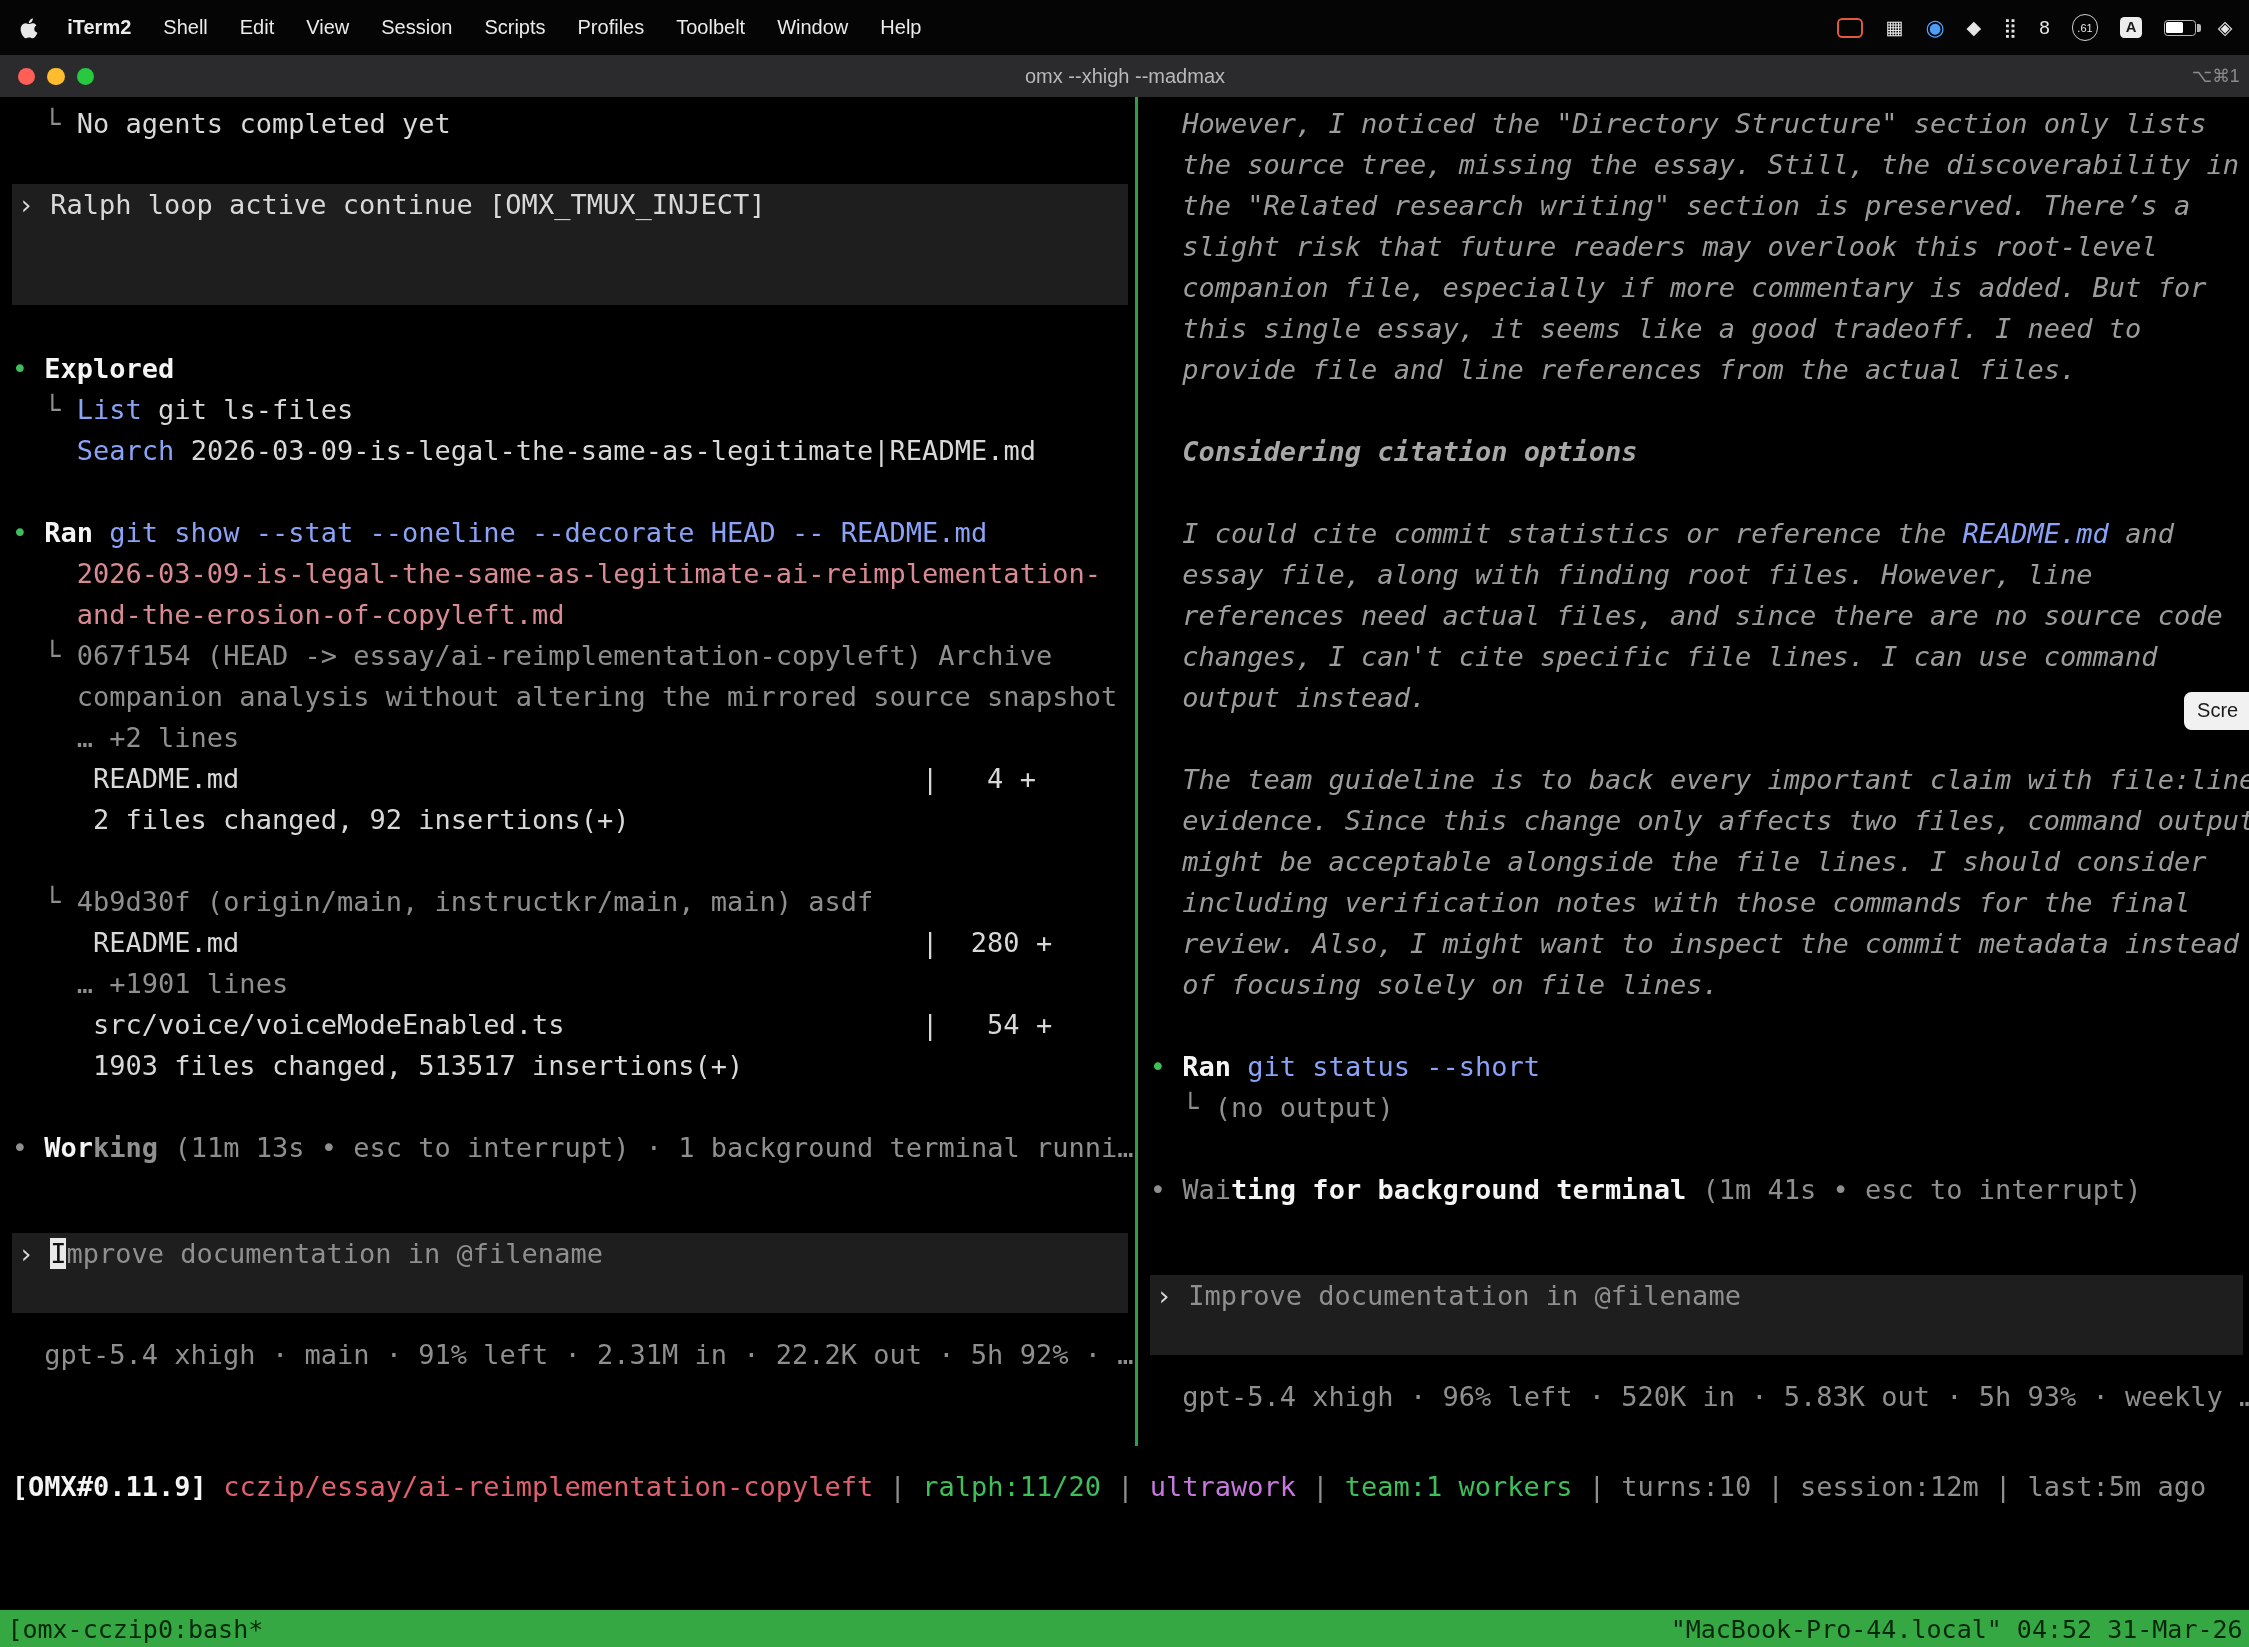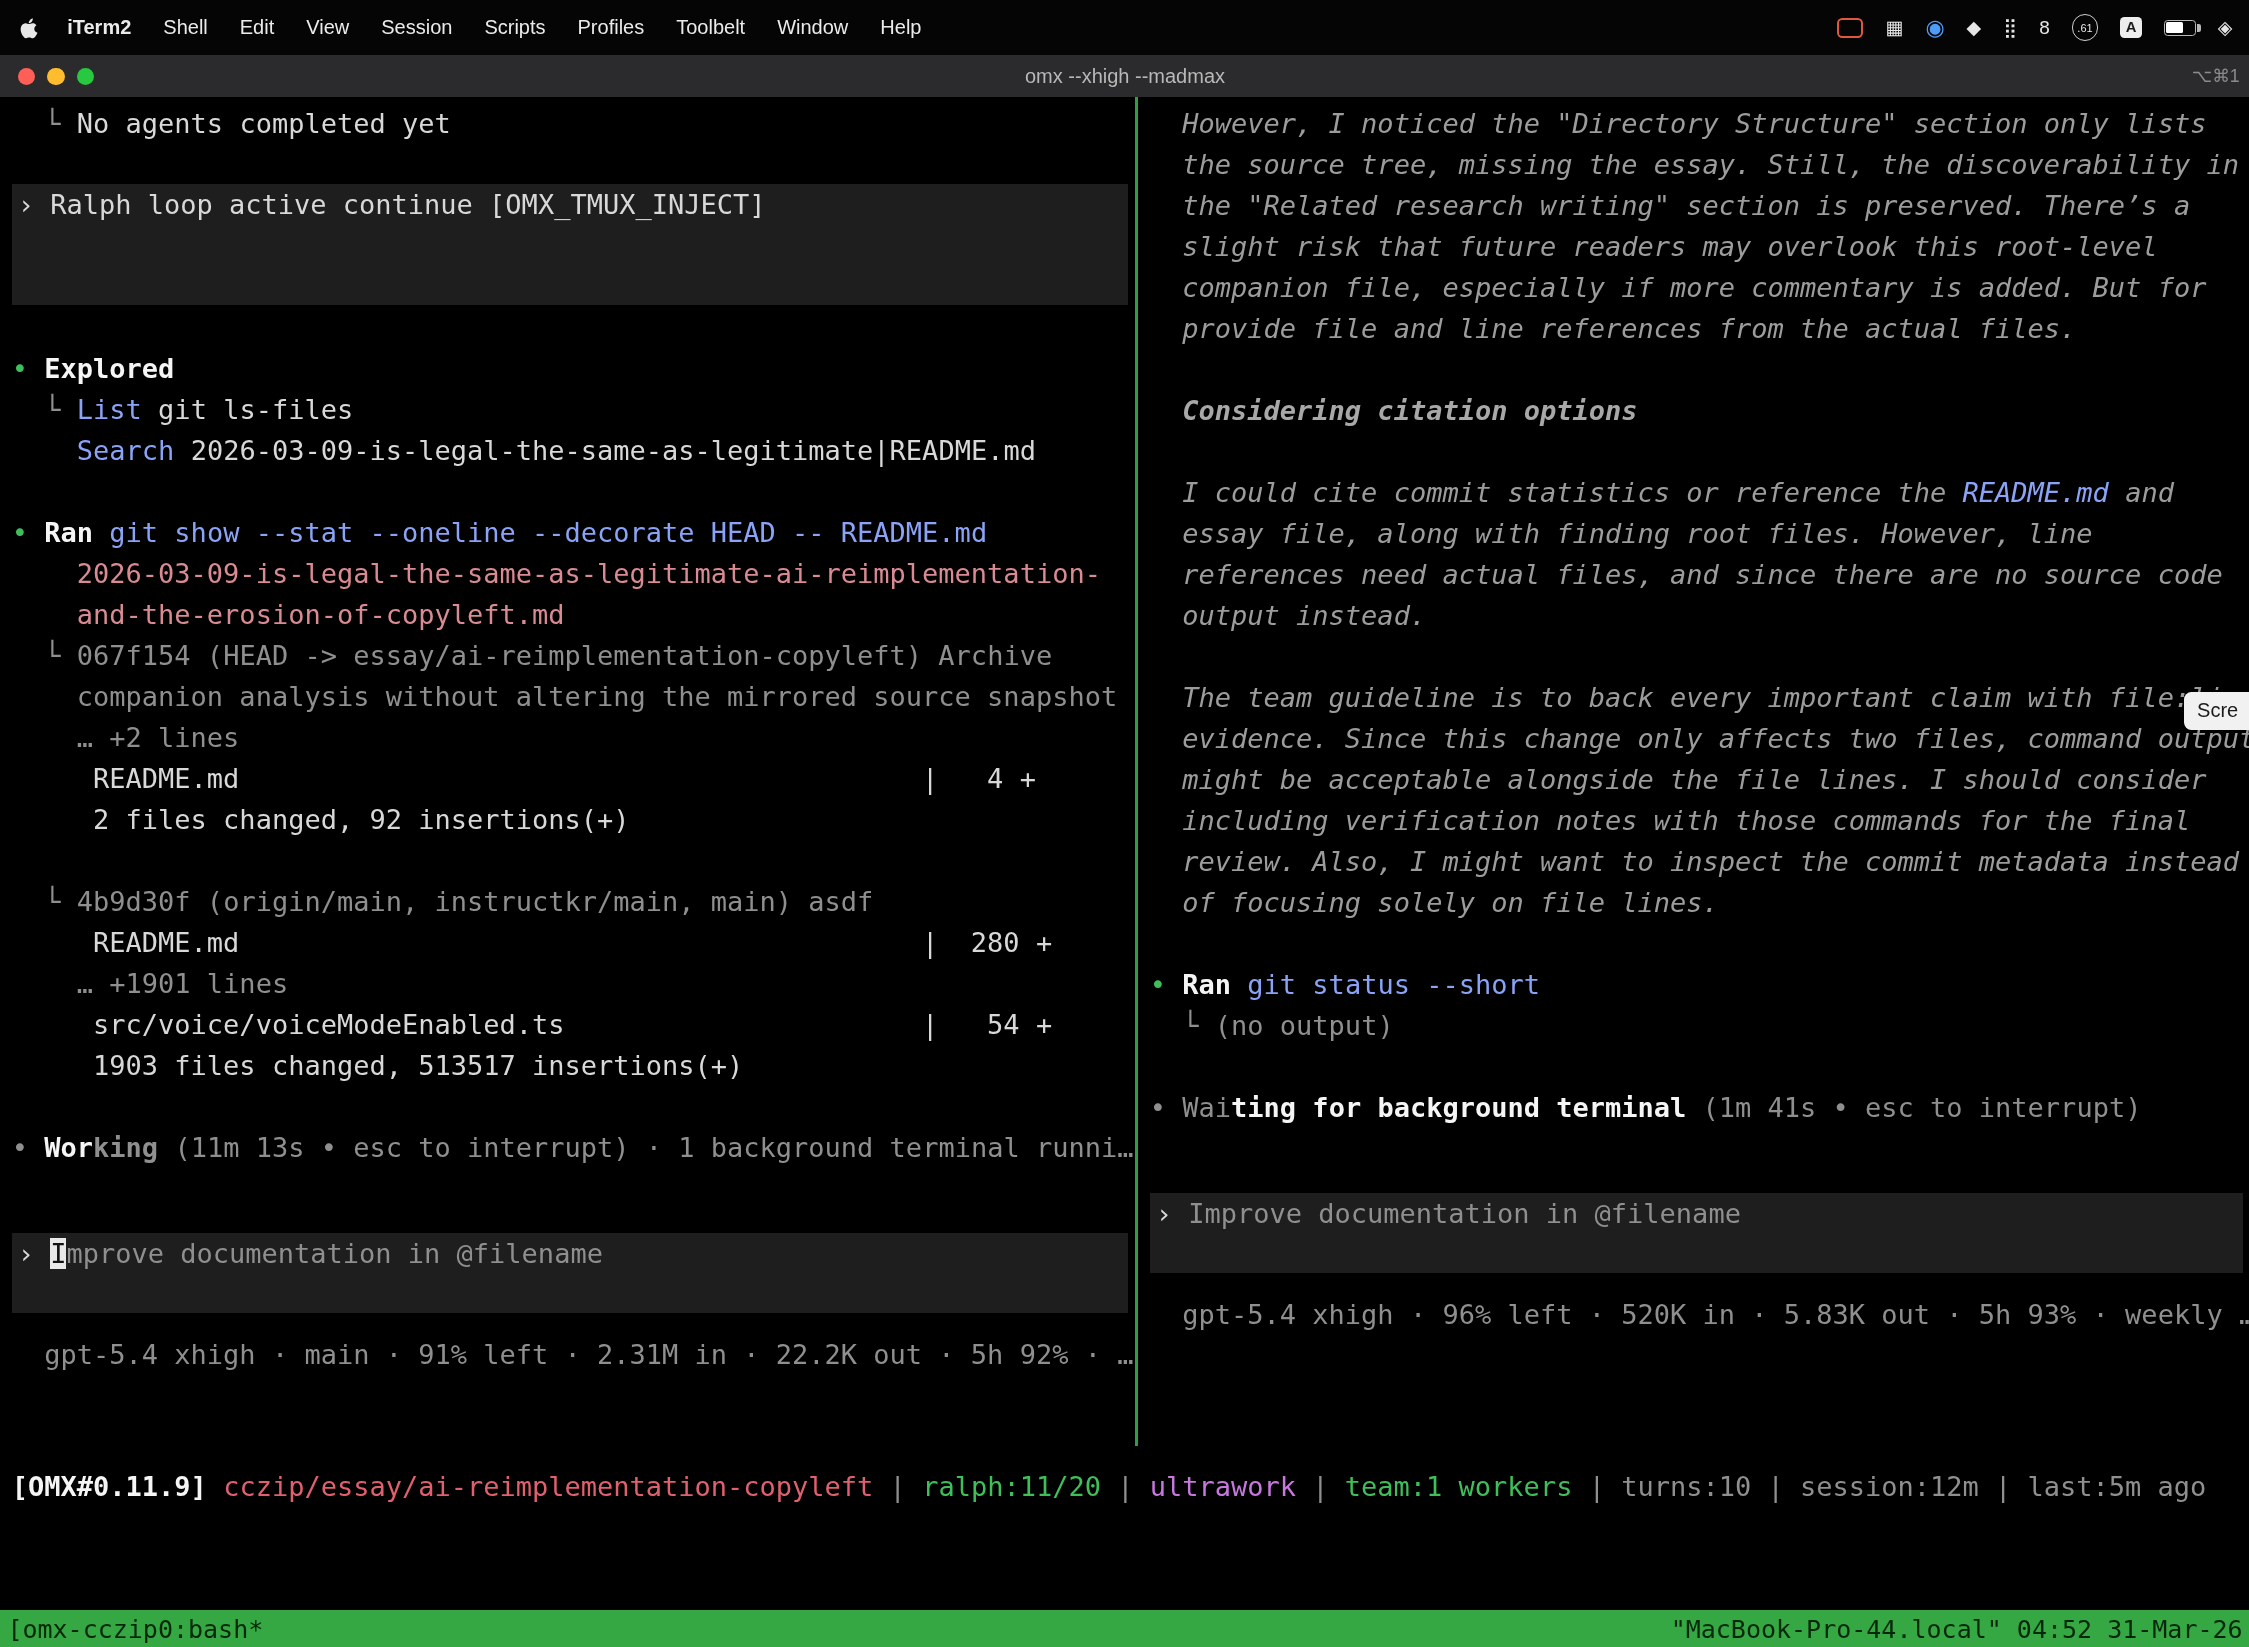--- a/index.html
+++ b/index.html
@@ -143,27 +143,29 @@
         </div>
         <div class="line status-line"><span class="sg g">  gpt-5.4 xhigh · main · 91% left · 2.31M in · 22.2K out · 5h 92% · …</span></div>
       </div>
     <div class="divider"></div>
     <div class="pane right" id="pane-right">
         <div class="line "><span class="sg gi">  However, I noticed the "Directory Structure" section only lists</span></div>
         <div class="line "><span class="sg gi">  the source tree, missing the essay. Still, the discoverability in</span></div>
         <div class="line "><span class="sg gi">  the "Related research writing" section is preserved. There’s a</span></div>
         <div class="line "><span class="sg gi">  slight risk that future readers may overlook this root-level</span></div>
         <div class="line "><span class="sg gi">  companion file, especially if more commentary is added. But for</span></div>
+        <div class="line "><span class="sg gi">  this single essay, it seems like a good tradeoff. I need to</span></div>
         <div class="line "><span class="sg gi">  provide file and line references from the actual files.</span></div>
         <div class="line "></div>
         <div class="line "><span class="sg gbi">  Considering citation options</span></div>
         <div class="line "></div>
         <div class="line "><span class="sg gi">  I could cite commit statistics or reference the </span><span class="sg bli">README.md</span><span class="sg gi"> and</span></div>
         <div class="line "><span class="sg gi">  essay file, along with finding root files. However, line</span></div>
         <div class="line "><span class="sg gi">  references need actual files, and since there are no source code</span></div>
+        <div class="line "><span class="sg gi">  changes, I can't cite specific file lines. I can use command</span></div>
         <div class="line "><span class="sg gi">  output instead.</span></div>
         <div class="line "></div>
         <div class="line "><span class="sg gi">  The team guideline is to back every important claim with file:line</span></div>
         <div class="line "><span class="sg gi">  evidence. Since this change only affects two files, command output</span></div>
         <div class="line "><span class="sg gi">  might be acceptable alongside the file lines. I should consider</span></div>
         <div class="line "><span class="sg gi">  including verification notes with those commands for the final</span></div>
         <div class="line "><span class="sg gi">  review. Also, I might want to inspect the commit metadata instead</span></div>
         <div class="line "><span class="sg gi">  of focusing solely on file lines.</span></div>
         <div class="line "></div>
         <div class="line "><span class="sg gr">• </span><span class="sg b">Ran </span><span class="sg bl">git status --short</span></div>

